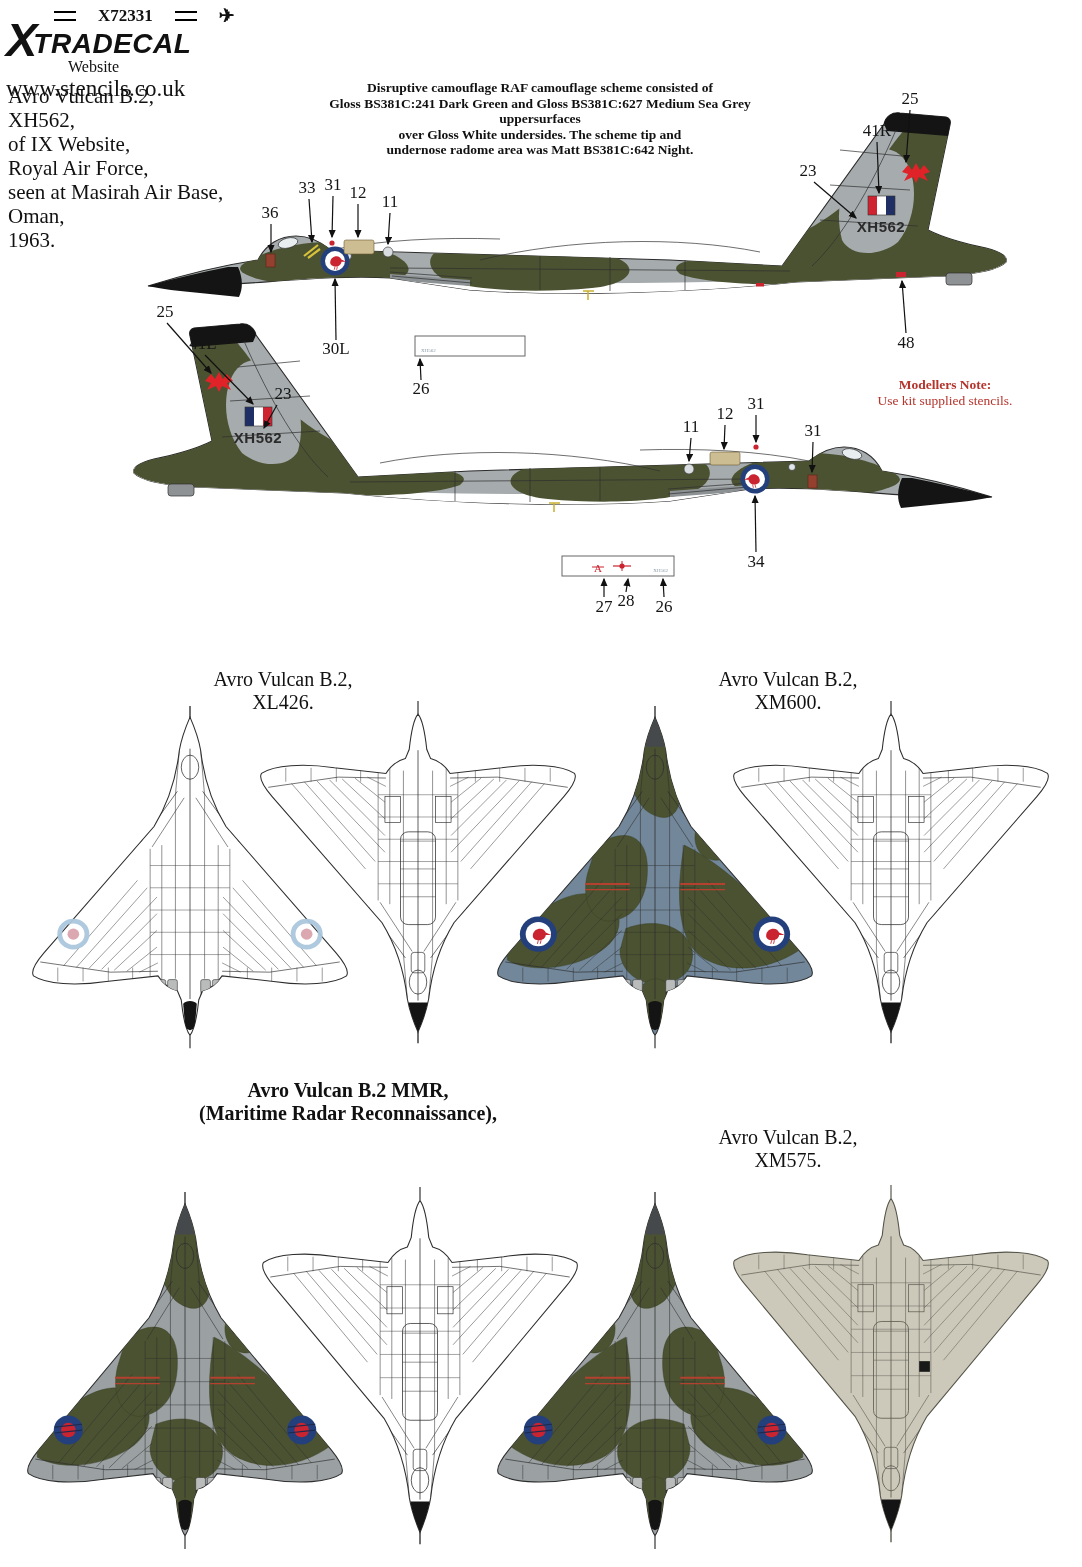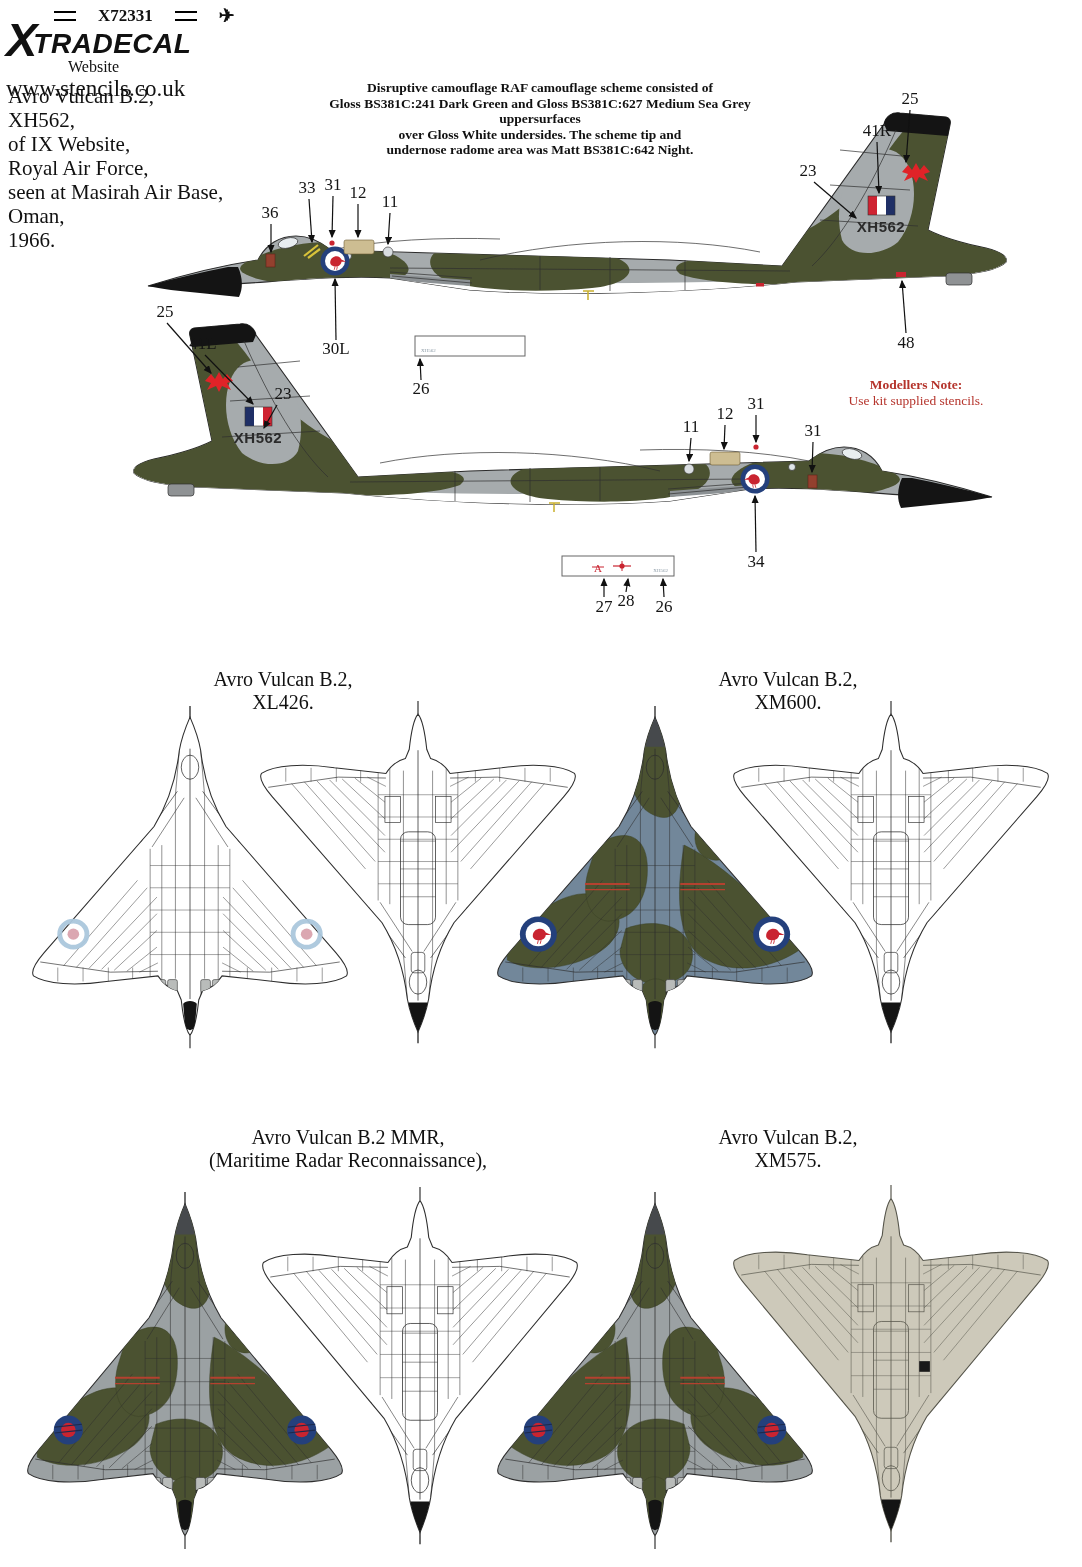--- a/index.html
+++ b/index.html
@@ -49,31 +49,31 @@
     <div class="url">www.stencils.co.uk</div>
   </div>
 
   <div class="abs subject" style="left:8px;top:84px;">
     <div>Avro Vulcan B.2,</div>
     <div>XH562,</div>
     <div>of IX Website,</div>
     <div>Royal Air Force,</div>
     <div>seen at Masirah Air Base,</div>
     <div>Oman,</div>
-    <div>1966.</div>
+    <div>1963.</div>
   </div>
 
   <div class="abs scheme" style="left:300px;top:80px;">
     <div>Disruptive camouflage RAF camouflage scheme consisted of</div>
     <div>Gloss BS381C:241 Dark Green and Gloss BS381C:627 Medium Sea Grey uppersurfaces</div>
     <div>over Gloss White undersides. The scheme tip and</div>
     <div>undernose radome area was Matt BS381C:642 Night.</div>
   </div>
 
-  <div class="abs mnote" style="left: 821px; top: 377px; color: rgb(181, 52, 44);">
+  <div class="abs mnote" style="left: 850px; top: 377px; color: rgb(181, 52, 44);">
     <div class="t">Modellers Note:</div>
     <div>Use kit supplied stencils.</div>
   </div>
 
   <svg id="profile1" class="abs" style="left:140px;top:90px;" width="920" height="312" viewBox="0 0 920 312" xmlns="http://www.w3.org/2000/svg">
     <defs>
       <marker id="ar1" markerWidth="8" markerHeight="8" refX="6" refY="3" orient="auto">
         <path d="M0,0L7,3L0,6Z" fill="#111"></path>
       </marker>
     </defs>
@@ -317,21 +317,21 @@
   </svg>
 
   <div class="abs ptitle" style="left:163px;top:668px;width:240px;">
     <div>Avro Vulcan B.2,</div>
     <div>XL426.</div>
   </div>
   <div class="abs ptitle" style="left:668px;top:668px;width:240px;">
     <div>Avro Vulcan B.2,</div>
     <div>XM600.</div>
   </div>
-  <div class="abs ptitle" style="left:168px;top:1126px;width:360px;">
+  <div class="abs ptitle" style="left:168px;top:1079px;width:360px;font-weight:bold;">
     <div>Avro Vulcan B.2 MMR,</div>
     <div>(Maritime Radar Reconnaissance),</div>
   </div>
   <div class="abs ptitle" style="left:668px;top:1126px;width:240px;">
     <div>Avro Vulcan B.2,</div>
     <div>XM575.</div>
   </div>
 
   <svg id="plan-0-top" class="abs" style="left:15px;top:706px;" width="350" height="345" viewBox="0 0 360 372" preserveAspectRatio="none">
       <g>

